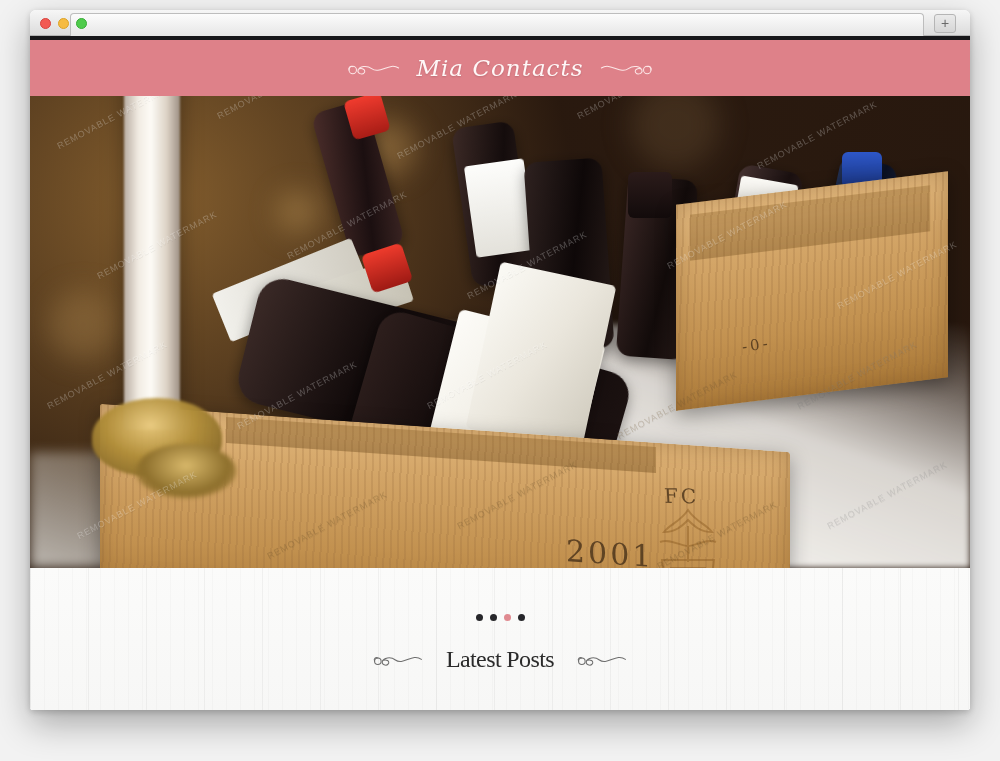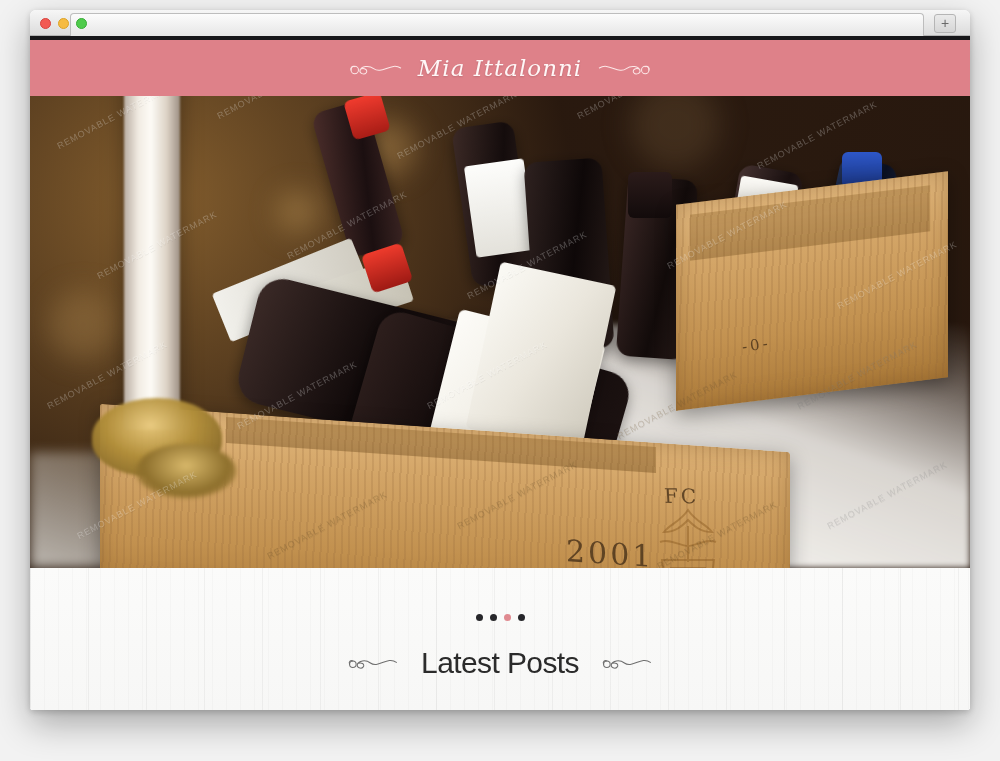--- a/index.html
+++ b/index.html
@@ -237,23 +237,23 @@
       linear-gradient(180deg, #fbfbfa 0%, #f7f7f6 100%);
     z-index: 3;
   }
 
   .latest-posts-head {
     position: absolute;
     left: 0; right: 0; top: 78px;
     display: flex; align-items: center; justify-content: center; gap: 22px;
   }
   .lp-title {
-    font-family: Liberation Sans, sans-serif;
+    font-family: Liberation Serif, serif;
     font-weight: normal;
-    font-size: 30px;
+    font-size: 24px;
     letter-spacing: -0.6px;
     color: #2b2b2b;
   }
   .flourish-dark { width: 52px; height: 18px; opacity: 0.72; }
 </style>
 </head>
 <body>
 
 <div class="browser-window">
 
@@ -388,21 +388,21 @@
 
     <div class="site-header">
       <div class="logo-wrap">
         <svg class="flourish" viewBox="0 0 80 26">
           <g fill="none" stroke="#fff0f0" stroke-width="1.5" stroke-linecap="round">
             <path d="M78 13 C64 4 50 23 38 14 C30 8 20 11 18 16 C16 21 24 24 27 20 C30 16 24 12 18 15"></path>
             <circle cx="10" cy="16" r="5.5"></circle>
             <path d="M4.5 16 C3 12 7 9 10 11"></path>
           </g>
         </svg>
-        <span class="logo-text">Mia Ittalonni</span>
+        <span class="logo-text">Mia Contacts</span>
         <svg class="flourish flip" viewBox="0 0 80 26">
           <g fill="none" stroke="#fff0f0" stroke-width="1.5" stroke-linecap="round">
             <path d="M78 13 C64 4 50 23 38 14 C30 8 20 11 18 16 C16 21 24 24 27 20 C30 16 24 12 18 15"></path>
             <circle cx="10" cy="16" r="5.5"></circle>
             <path d="M4.5 16 C3 12 7 9 10 11"></path>
           </g>
         </svg>
       </div>
     </div>
 

